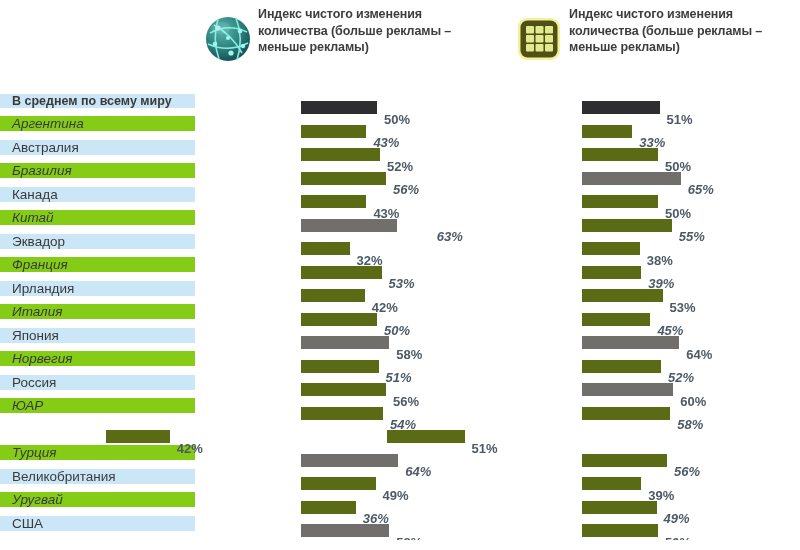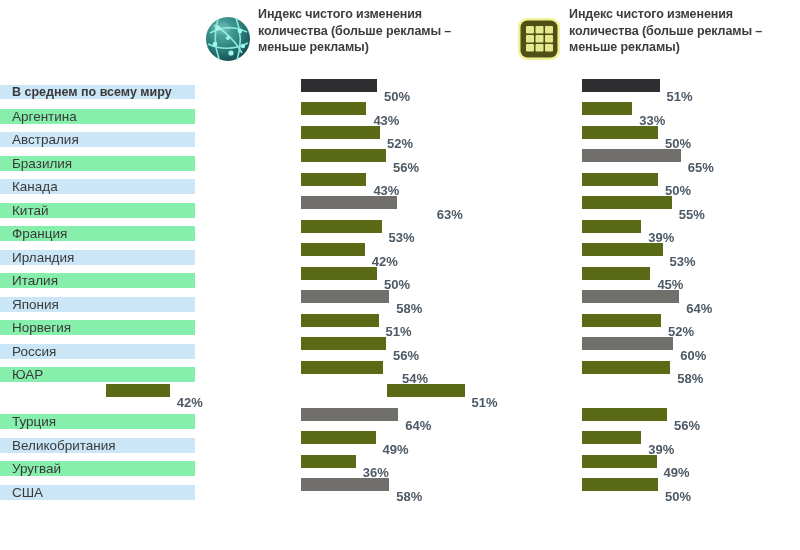--- a/index.html
+++ b/index.html
@@ -63,21 +63,21 @@
   .table {
     position: absolute;
     left: 0;
     top: 85px;
     width: 800px;
   }
   .row {
     display: flex;
     flex-direction: row;
     height: 23.5px;
-    align-items: flex-start;
+    align-items: flex-end;
   }
   .cell {
     box-sizing: border-box;
     display: flex;
     align-items: center;
   }
   .cell-label {
     flex: 0 0 195px;
     padding-left: 12px;
     font-size: 13.5px;
@@ -92,21 +92,21 @@
     flex: 0 0 287px;
     position: relative;
     border-bottom: 1px solid #ffffff;
   }
   .cell-data.c2 { flex: 0 0 308px; }
 
   
   .row.odd .cell-label,
   .row.odd .cell-data { background: #cbe7f7; }
   .row.even .cell-label,
-  .row.even .cell-data { background: #86efac; }
+  .row.even .cell-data { background: #84cc16; font-style: italic; }
 
   .bar-track {
     position: absolute;
     left: 0; top: 0; bottom: 1px;
     width: 100%;
     display: flex;
     align-items: center;
     padding-left: 40px;
   }
   .bar {
@@ -295,20 +295,37 @@
           </div>
         </div>
         <div class="gap-b"></div>
         <div class="cell cell-data c2">
           <div class="bar-track">
             <div class="bar" style="width: 89.7px;"></div>
             <div class="bar-value" style="left: 186.7px;">55%</div>
           </div>
         </div>
       </div>
+      <div class="row odd">
+        <div class="cell cell-label">Эквадор</div>
+        <div class="gap-a"></div>
+        <div class="cell cell-data">
+          <div class="bar-track">
+            <div class="bar" style="width: 48.6px;"></div>
+            <div class="bar-value" style="left: 156.6px;">32%</div>
+          </div>
+        </div>
+        <div class="gap-b"></div>
+        <div class="cell cell-data c2">
+          <div class="bar-track">
+            <div class="bar" style="width: 57.8px;"></div>
+            <div class="bar-value" style="left: 154.8px;">38%</div>
+          </div>
+        </div>
+      </div>
       <div class="row even">
         <div class="cell cell-label">Франция</div>
         <div class="gap-a"></div>
         <div class="cell cell-data">
           <div class="bar-track">
             <div class="bar" style="width: 80.6px;"></div>
             <div class="bar-value" style="left: 188.6px;">53%</div>
           </div>
         </div>
         <div class="gap-b"></div>
@@ -403,21 +420,21 @@
             <div class="bar-value" style="left: 188.2px;">60%</div>
           </div>
         </div>
       </div>
       <div class="row even">
         <div class="cell cell-label">ЮАР</div>
         <div class="gap-a"></div>
         <div class="cell cell-data">
           <div class="bar-track">
             <div class="bar" style="width: 82.1px;"></div>
-            <div class="bar-value" style="left: 190.1px; margin-left: 12px;">54%</div>
+            <div class="bar-value" style="left: 190.1px;">54%</div>
           </div>
         </div>
         <div class="gap-b"></div>
         <div class="cell cell-data c2">
           <div class="bar-track">
             <div class="bar" style="width: 88.2px;"></div>
             <div class="bar-value" style="left: 185.2px;">58%</div>
           </div>
         </div>
       </div>

